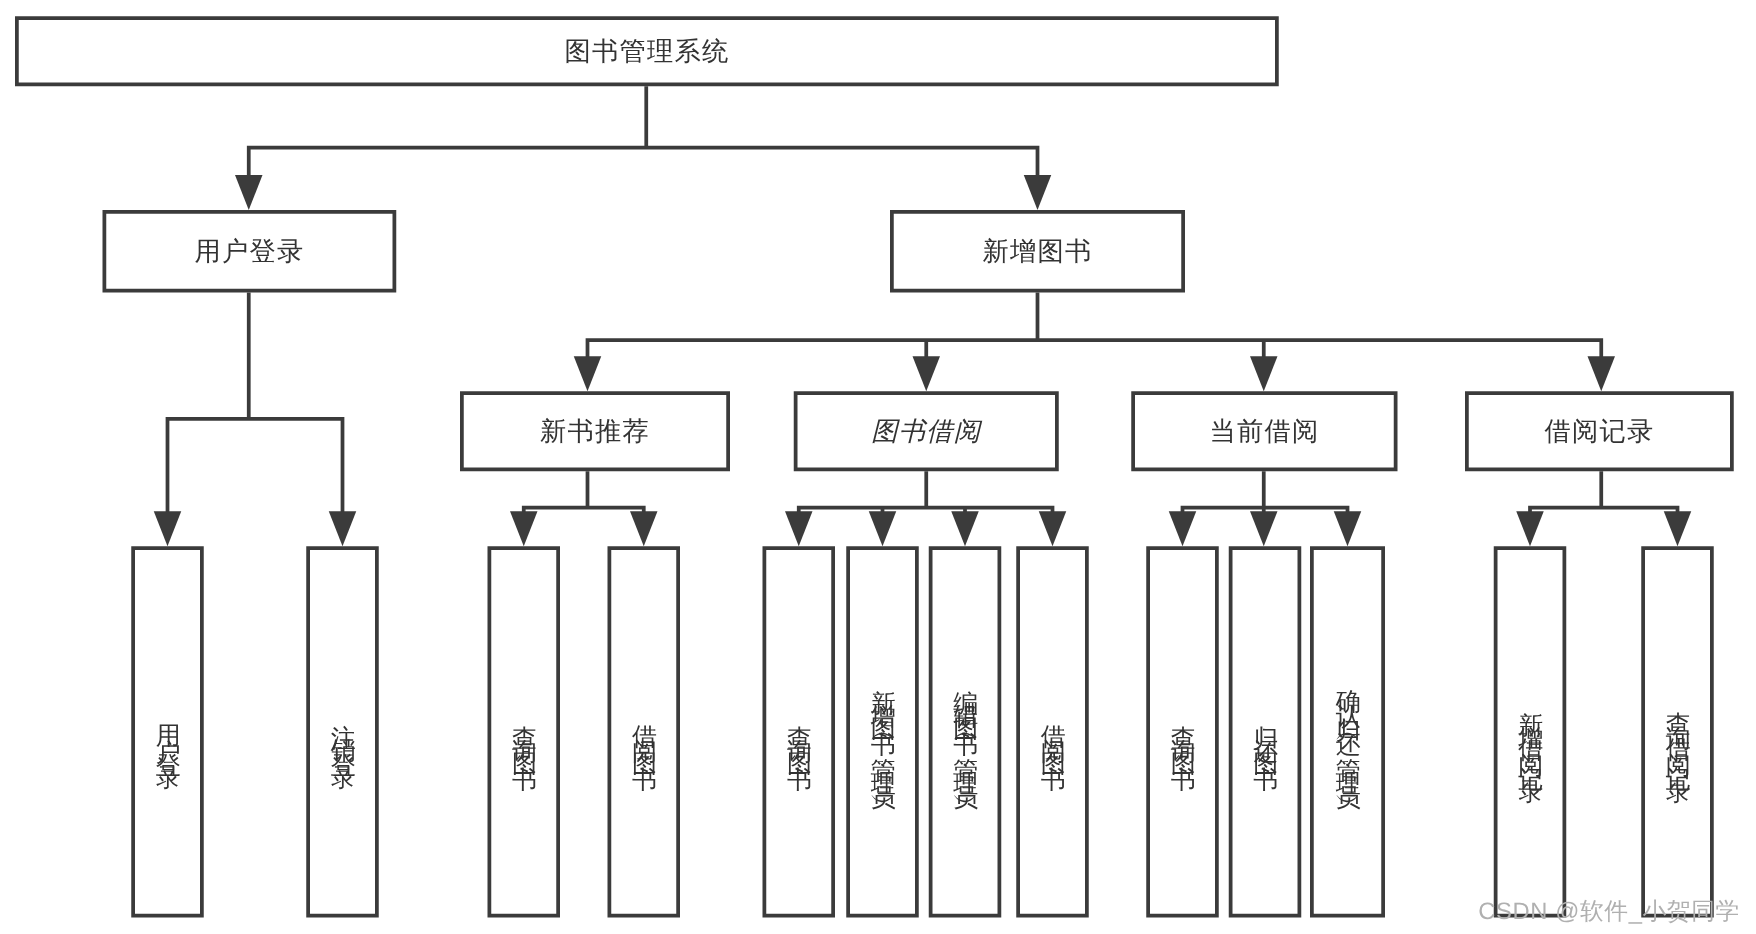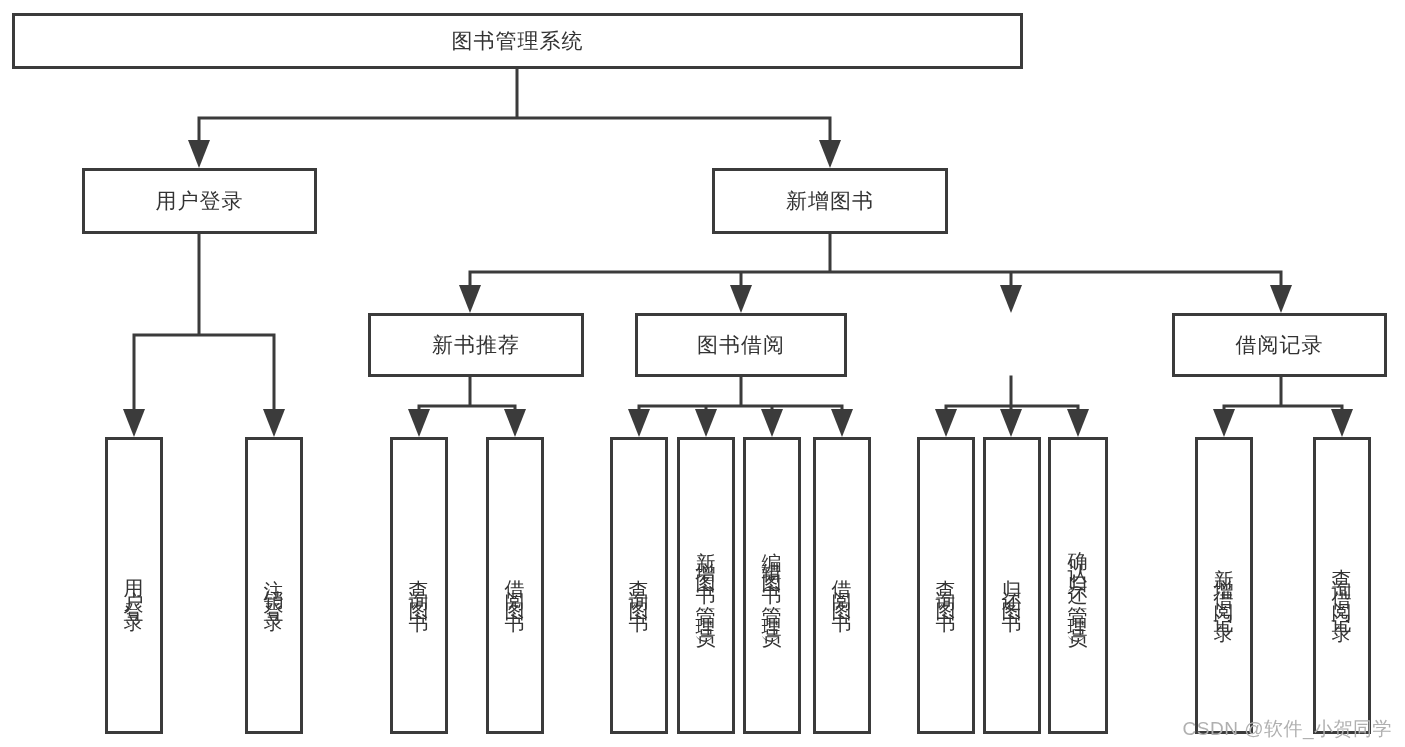--- a/index.html
+++ b/index.html
@@ -47,21 +47,21 @@
     white-space: nowrap;
   }
   
   #root-box   { left: 12px;  top: 13px;  width: 1011px; height: 56px; }
   
   #n-login    { left: 82px;  top: 168px; width: 235px;  height: 66px; }
   #n-mgmt     { left: 712px; top: 168px; width: 236px;  height: 66px; }
   
   .lvl3 { top: 313px; height: 64px; }
   #g-newbooks { left: 368px;  width: 216px; }
-  #g-borrow   { left: 635px;  width: 212px; }
+  #g-borrow   { left: 635px;  width: 212px; font-style: italic; }
   #g-current  { left: 905px;  width: 213px; }
   #g-records  { left: 1172px; width: 215px; text-align: right; }
   
   .leaf { top: 437px; height: 297px; width: 58px; }
   #l-ulogin   { left: 105px; }
   #l-logout   { left: 245px; }
   #l-nb-query { left: 390px; }
   #l-nb-brw   { left: 486px; }
   #l-bb-query { left: 610px; }
   #l-bb-add   { left: 677px; }
@@ -155,20 +155,23 @@
   <div class="box" id="n-mgmt">
     <span class="hlabel">新增图书</span>
   </div>
 
   <div class="box lvl3" id="g-newbooks">
     <span class="hlabel">新书推荐</span>
   </div>
   <div class="box lvl3" id="g-borrow">
     <span class="hlabel">图书借阅</span>
   </div>
+  <div class="box lvl3" id="g-current">
+    <span class="hlabel">当前借阅</span>
+  </div>
   <div class="box lvl3" id="g-records">
     <span class="hlabel">借阅记录</span>
   </div>
 
   <div class="box leaf" id="l-ulogin">
     <span class="vt">用户登录</span>
   </div>
   <div class="box leaf" id="l-logout">
     <span class="vt">注销登录</span>
   </div>

